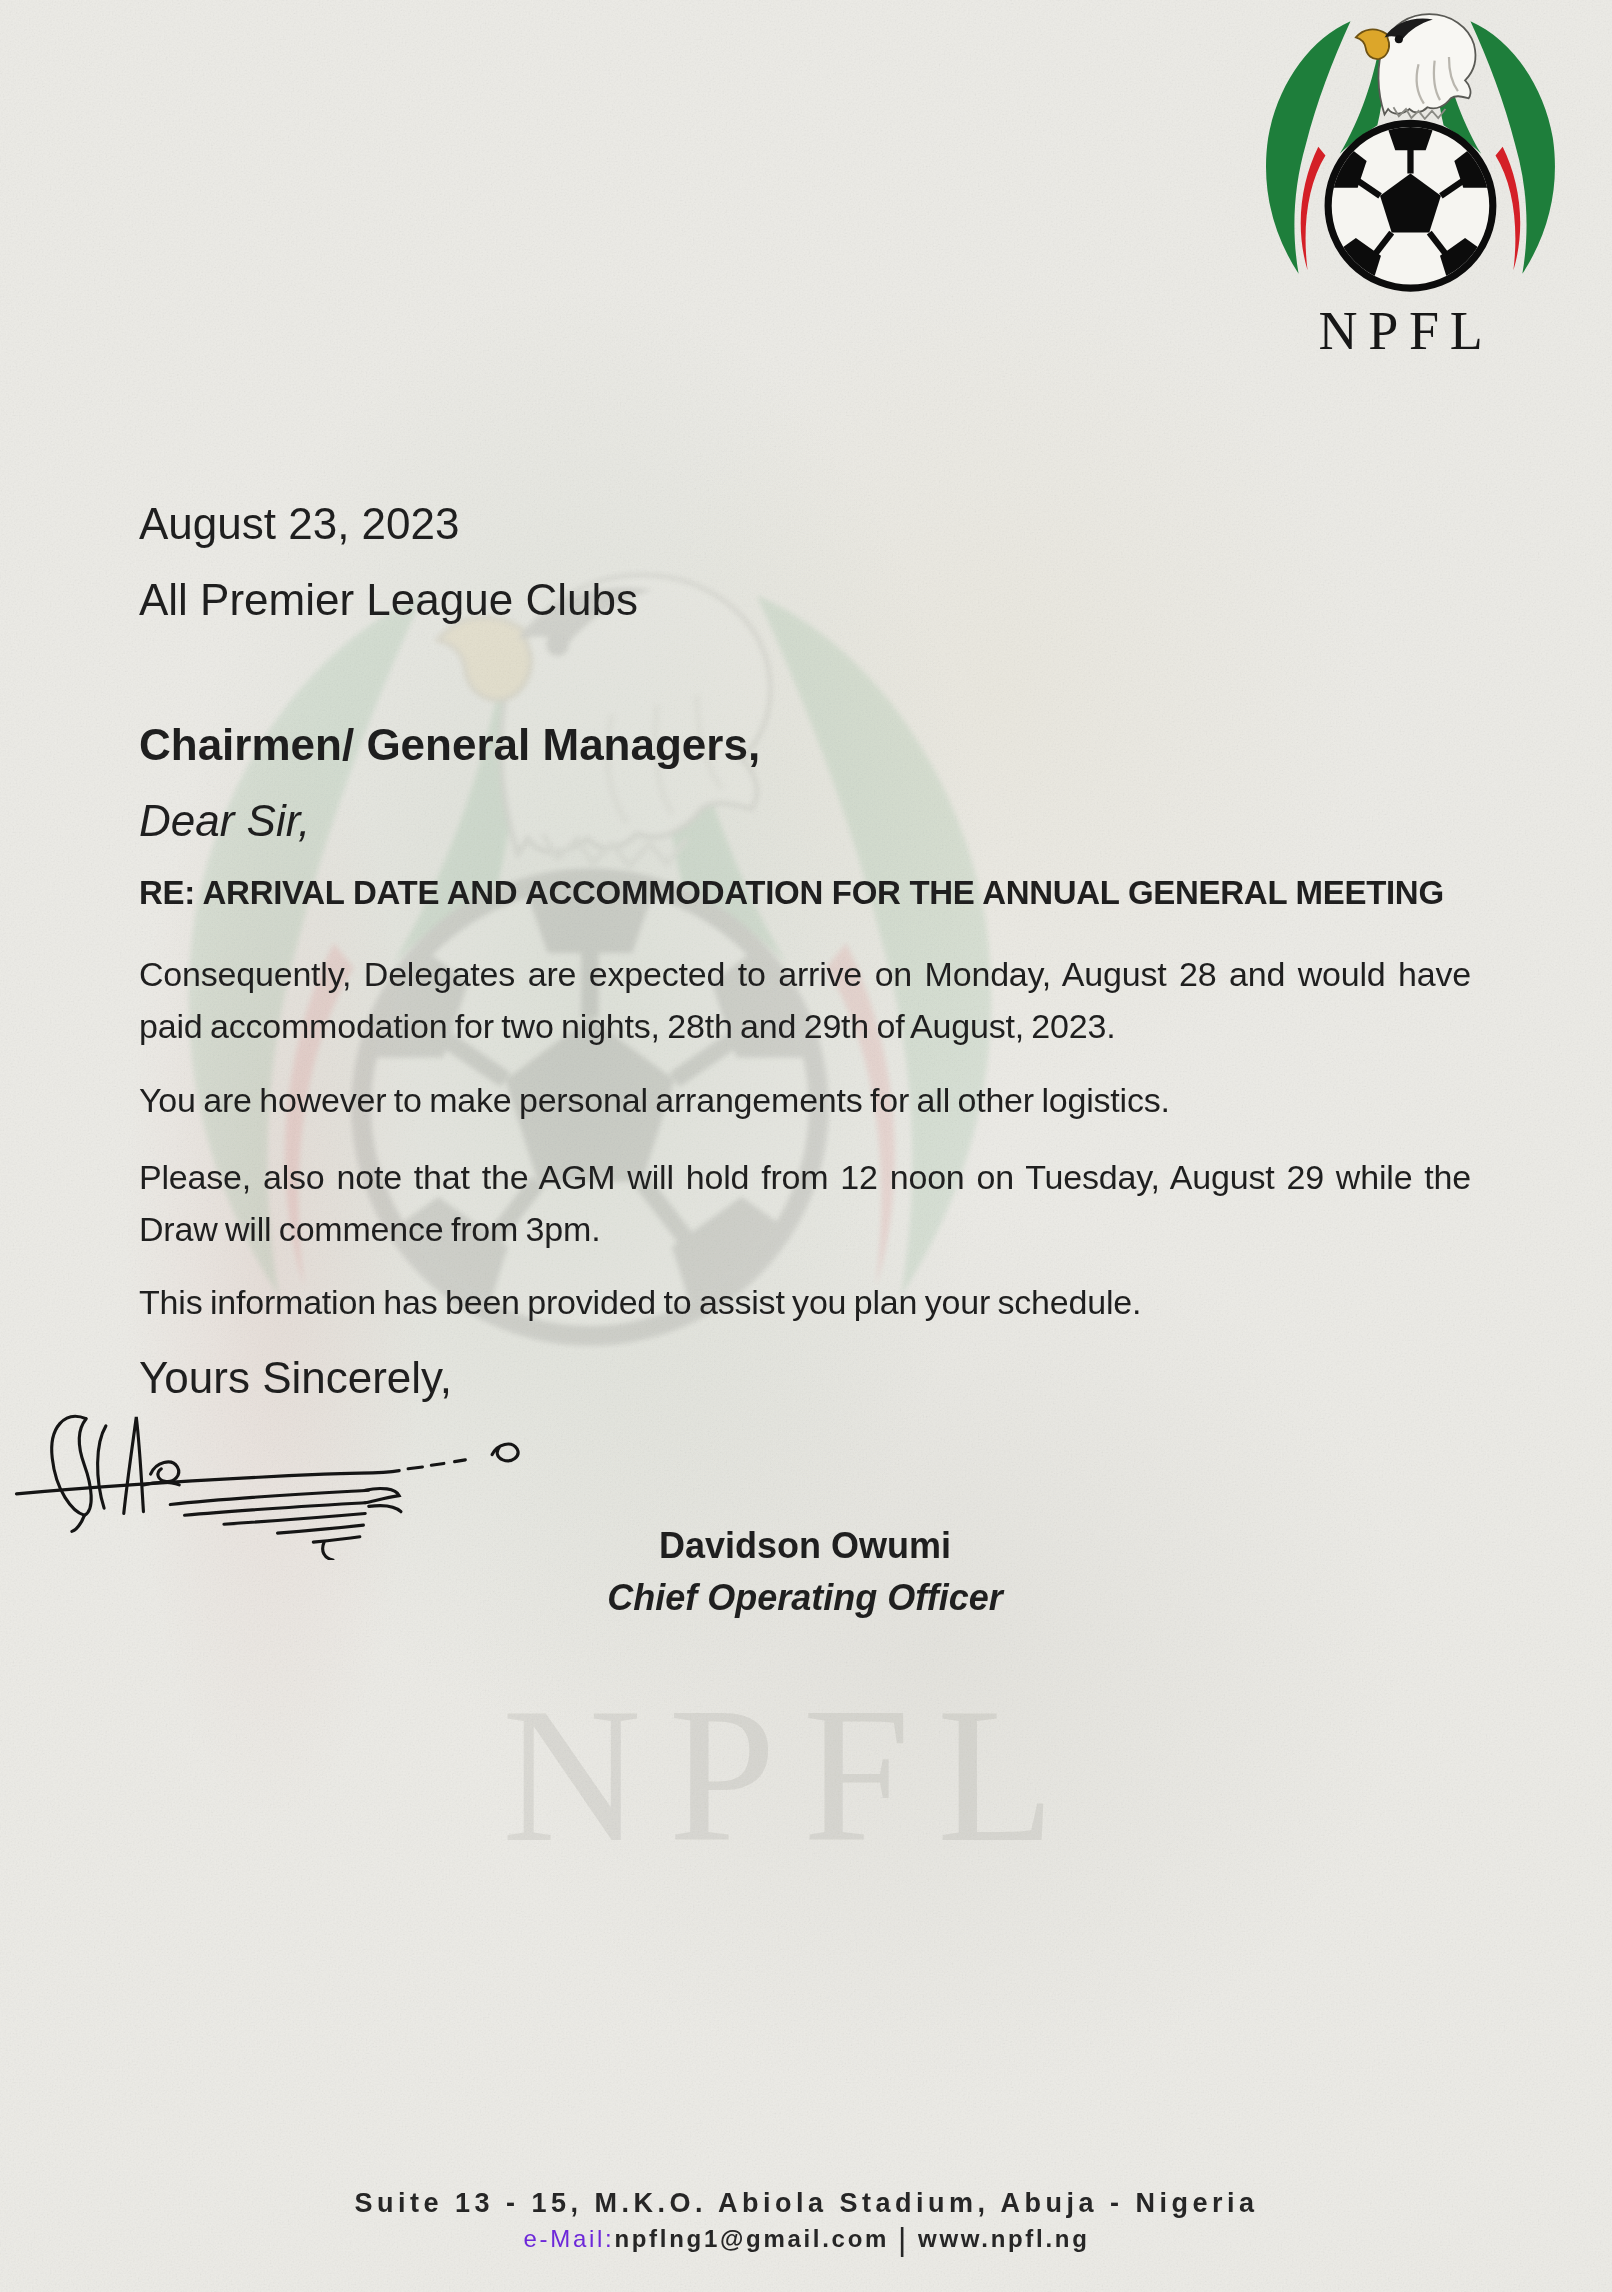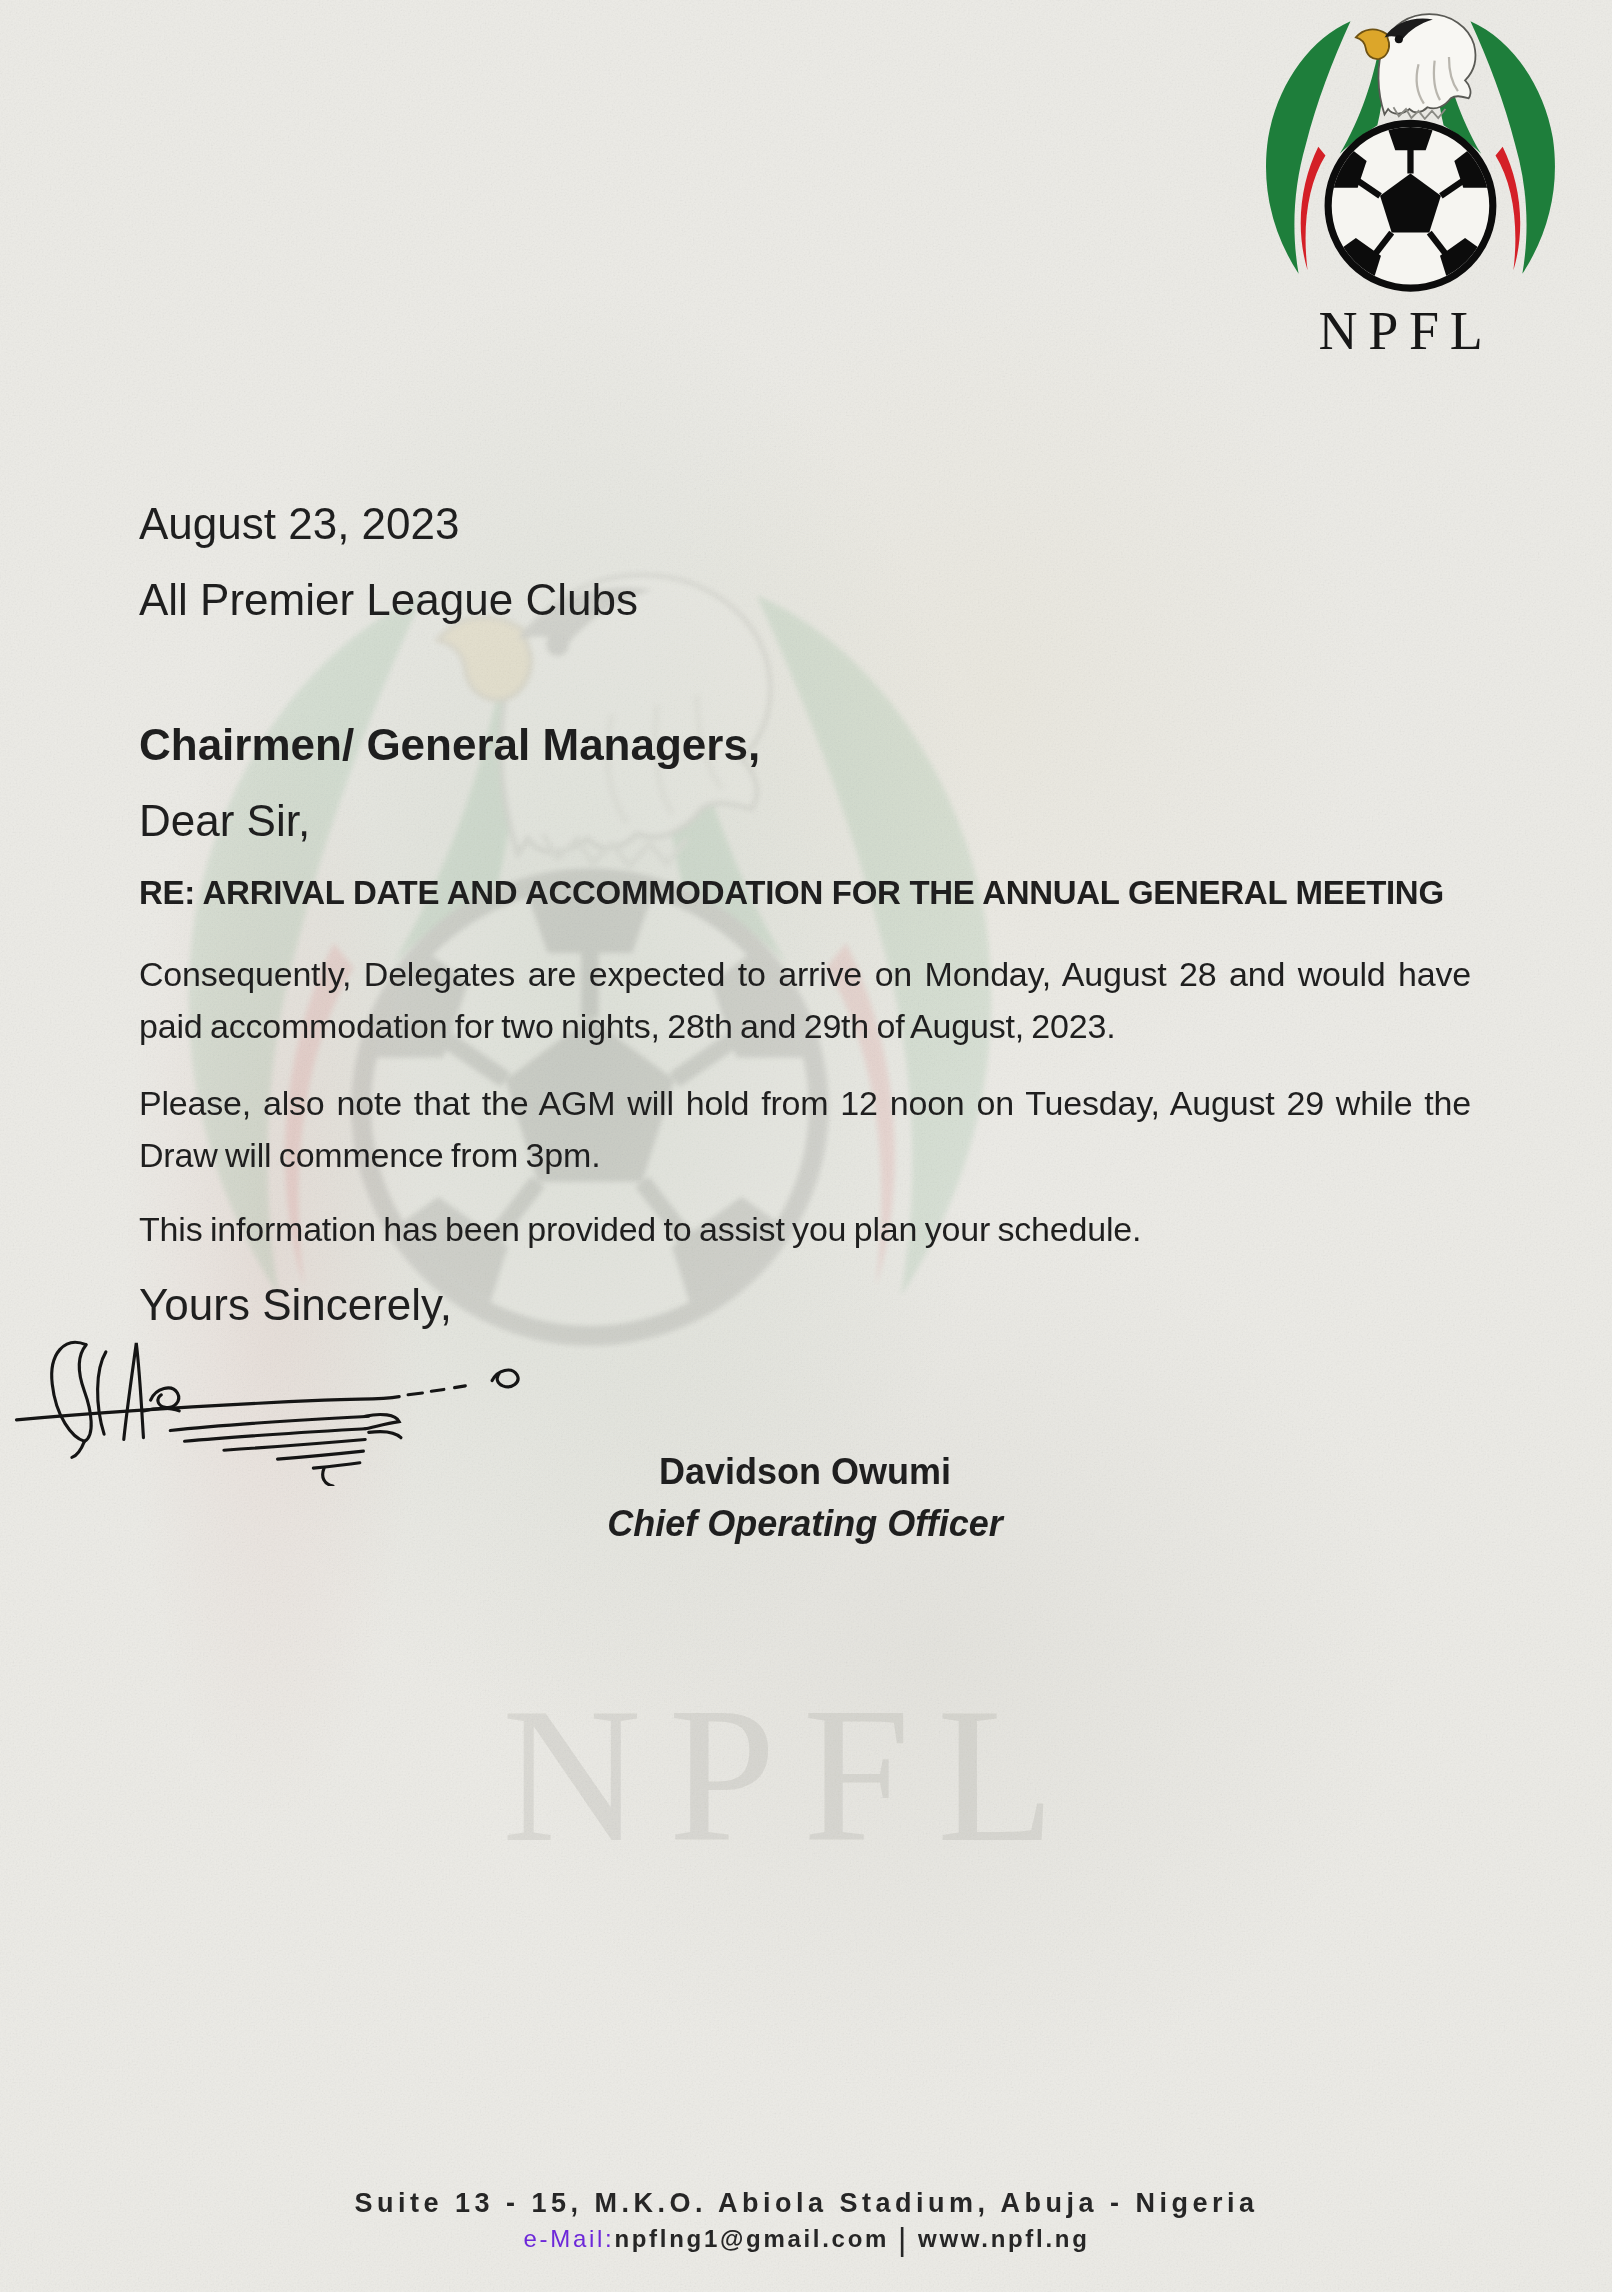--- a/index.html
+++ b/index.html
@@ -46,21 +46,21 @@
   .letter-body {
     position: absolute; left: 139px; right: 142px; top: 0;
     padding-top: 498px;
     font-size: 34px; line-height: 52px;
     text-align: justify;
   }
   .letter-body p { margin: 0; }
   .date, .recipient, .salutation, .closing { font-size: 44px; text-align: left; }
   .recipient-title { margin-top: 93px !important; font-weight: 700; }
   .recipient-org  { margin-top: 24px !important; }
-  .salutation     { margin-top: 24px !important; }
+  .salutation     { margin-top: 24px !important; font-style: italic; }
   .subject {
     margin-top: 19.7px !important;
     font-weight: 700; font-size: 33px; letter-spacing: -0.3px;
     white-space: nowrap; text-align: left;
   }
   .para { word-spacing: -1.8px; letter-spacing: -0.2px; }
   .p1 { margin-top: 22.4px !important; }
   .p2 { margin-top: 29.6px !important; }
   .p3 { margin-top: 21.5px !important; }
   .p4 { margin-top: 25px !important; }
@@ -150,20 +150,21 @@
     <div class="emblem-caption">NPFL</div>
   </header>
 
   <main class="letter-body">
     <p class="date">August 23, 2023</p>
     <p class="recipient recipient-org">All Premier League Clubs</p>
     <p class="recipient recipient-title">Chairmen/ General Managers,</p>
     <p class="salutation">Dear Sir,</p>
     <p class="subject">RE: ARRIVAL DATE AND ACCOMMODATION FOR THE ANNUAL GENERAL MEETING</p>
     <p class="para p2">Consequently, Delegates are expected to arrive on Monday, August 28 and would have paid accommodation for two nights, 28th and 29th of August, 2023.</p>
+    <p class="para p3">You are however to make personal arrangements for all other logistics.</p>
     <p class="para p4">Please, also note that the AGM will hold from 12 noon on Tuesday, August 29 while the Draw will commence from 3pm.</p>
     <p class="para p5">This information has been provided to assist you plan your schedule.</p>
     <p class="closing">Yours Sincerely,</p>
 
     <svg class="signature" width="555" height="152" viewBox="0 0 620 170">
       <g fill="none" stroke="#151515" stroke-width="3.5" stroke-linecap="round">
         <path d="M8,96 C120,86 260,78 352,74 C396,72 414,74 436,70"></path>
         <path d="M446,68 l16,-2 M472,64 l14,-2 M498,60 l12,-2"></path>
         <path d="M540,52 c6,-12 22,-16 28,-6 c4,8 -6,16 -16,12 c-7,-3 -8,-9 -4,-14"></path>
         <path d="M86,12 C62,2 44,22 48,56 C52,92 70,116 84,120 C96,114 92,86 84,64 C76,42 76,24 86,12"></path>

